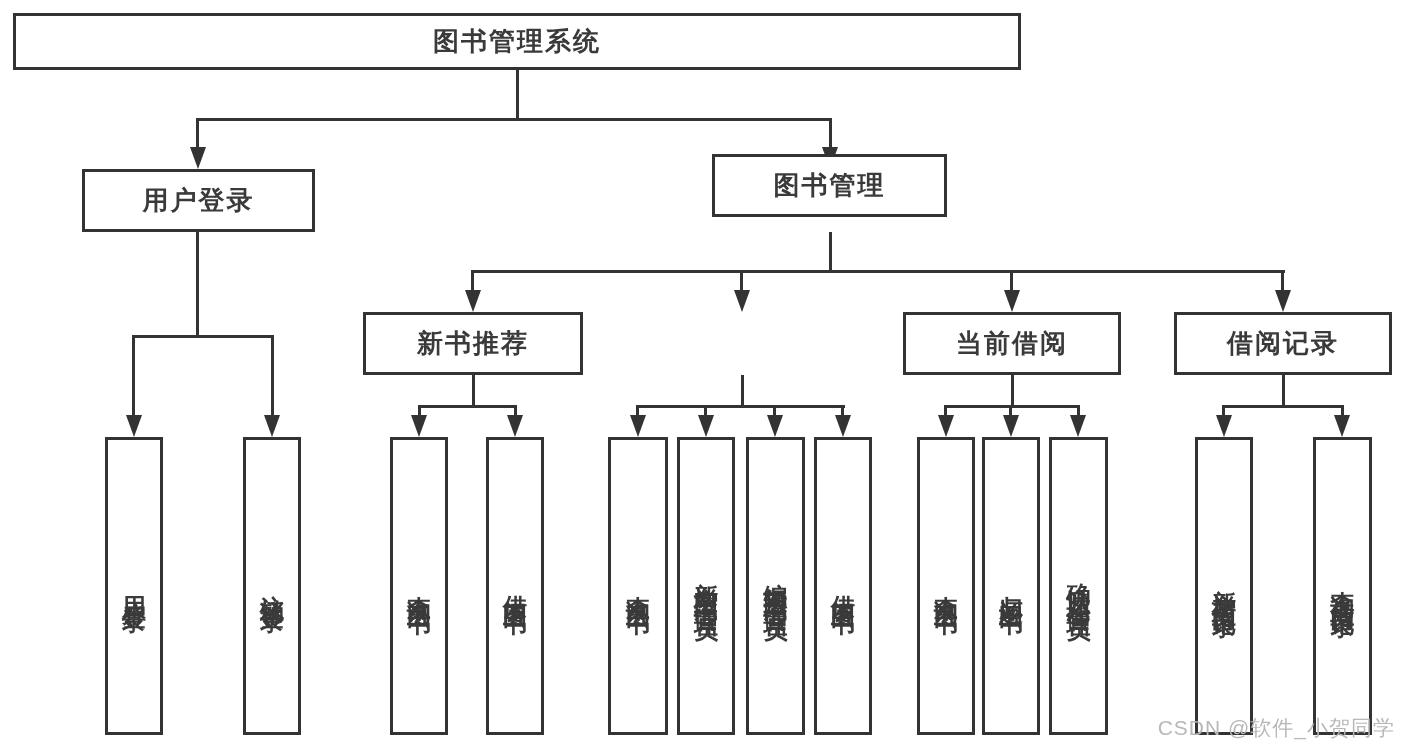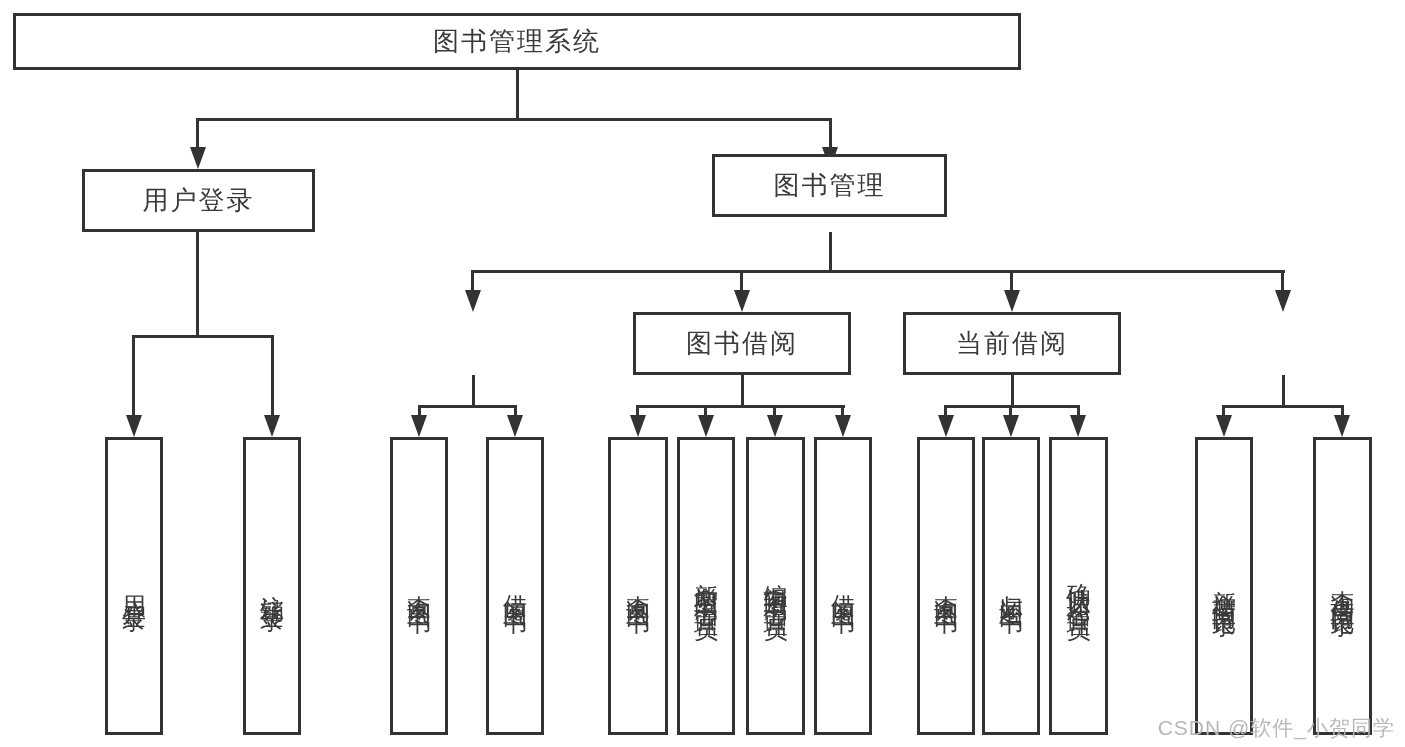--- a/index.html
+++ b/index.html
@@ -3,21 +3,21 @@
 <meta charset="utf-8">
 <style>
   html,body{margin:0;padding:0;background:#ffffff;}
   .canvas{
     position:relative;width:1405px;height:747px;background:#ffffff;
     font-family:"Liberation Sans","DejaVu Sans",sans-serif;overflow:hidden;
   }
   .box{
     position:absolute;box-sizing:border-box;background:#ffffff;
     border:3px solid #333333;display:flex;align-items:center;justify-content:center;
-    font-size:26px;color:#3a3a3a;letter-spacing:2px;white-space:nowrap;
+    font-size:26px;color:#3a3a3a;letter-spacing:2px;white-space:nowrap;font-weight:bold;
   }
   .vbox{font-size:24px;letter-spacing:0;}
   .vbox .vtext{
     writing-mode:vertical-rl;text-orientation:mixed;
     letter-spacing:5px;line-height:1;white-space:nowrap;
   }
   .hl{position:absolute;height:3px;background:#333333;}
   .vl{position:absolute;width:3px;background:#333333;}
   .arr{
     position:absolute;width:0;height:0;
@@ -98,29 +98,32 @@
   </div>
 
   <div class="box" style="left:82px;top:169px;width:233px;height:63px">
     <span>用户登录</span>
   </div>
 
   <div class="box" style="left:712px;top:154px;width:235px;height:63px">
     <span>图书管理</span>
   </div>
 
+  <div class="box" style="left:363px;top:312px;width:220px;height:63px">
+    <span>新书推荐</span>
+  </div>
 
-  <div class="box" style="left:633px;top:312px;width:218px;height:63px">
-    <span>图书借阅</span>
-  </div>
 
   <div class="box" style="left:903px;top:312px;width:218px;height:63px">
     <span>当前借阅</span>
   </div>
 
+  <div class="box" style="left:1174px;top:312px;width:218px;height:63px">
+    <span>借阅记录</span>
+  </div>
 
   <div class="box vbox" style="left:105px;top:437px;width:58px;height:298px">
     <span class="vtext">用户登录</span>
   </div>
   <div class="box vbox" style="left:243px;top:437px;width:58px;height:298px">
     <span class="vtext">注销登录</span>
   </div>
 
   <div class="box vbox" style="left:390px;top:437px;width:58px;height:298px">
     <span class="vtext">查询图书</span>

